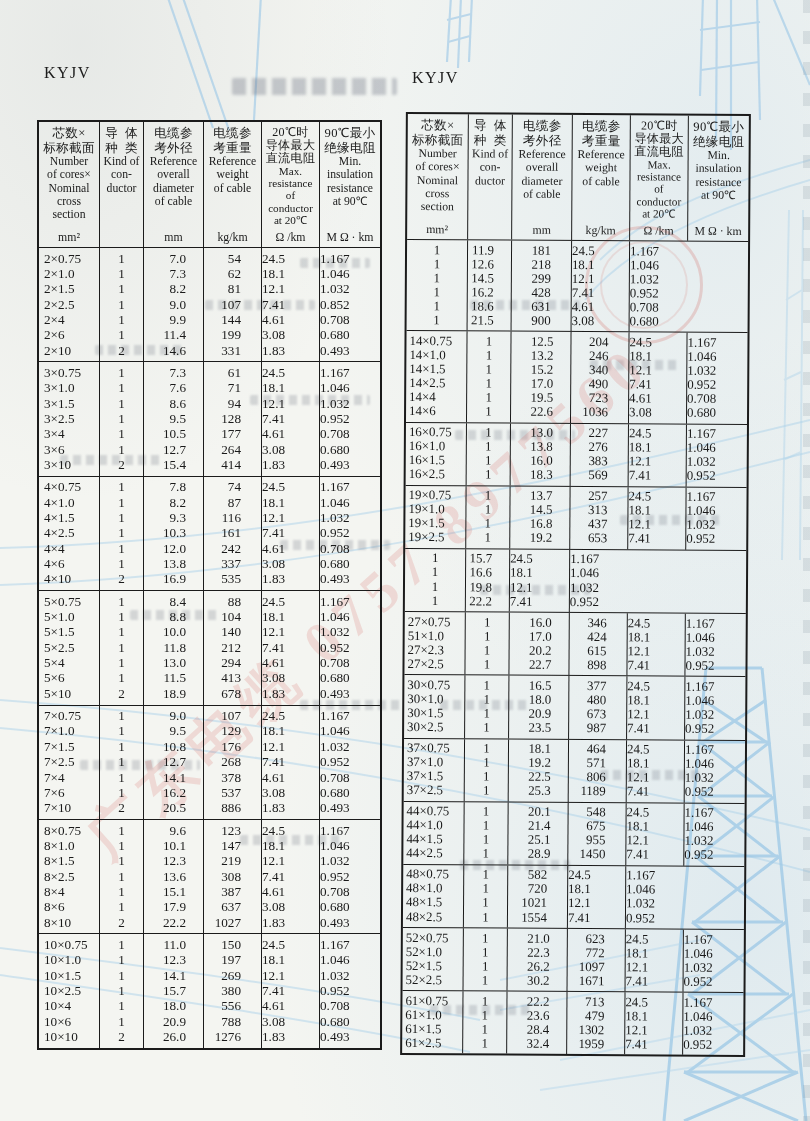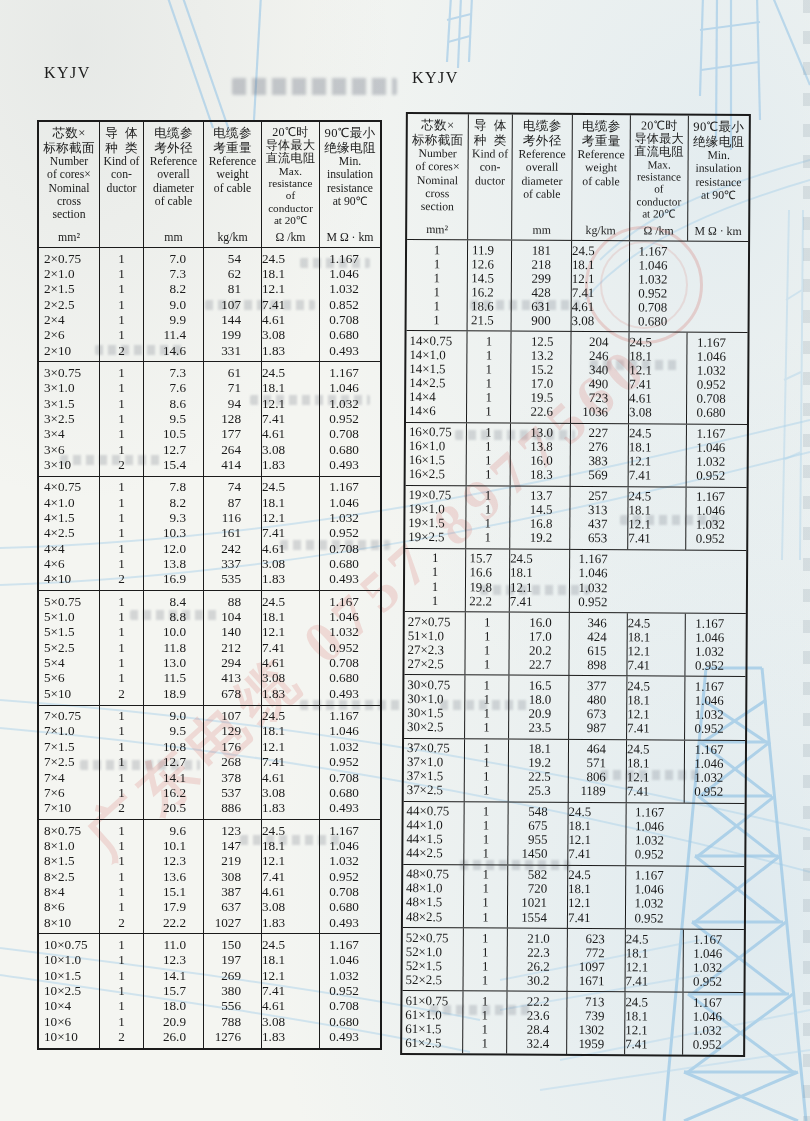--- a/index.html
+++ b/index.html
@@ -58,21 +58,21 @@
   .gcol.last{border-right:none;}
   .val{white-space:pre;}
   #table-left .val{line-height:15.35px;font-size:13.2px;}
   #table-right .val{line-height:14.05px;font-size:12.9px;}
   .c0{text-align:left;padding-left:5px;}
   #table-right .c0{padding-left:3px;}
   .c1{text-align:center;}
   .c2{text-align:right;padding-right:17px;}
   .c3{text-align:right;padding-right:20px;}
   .c4{text-align:left;padding-right:13px;}
-  .c5{text-align:center;padding-right:12px;}
+  .c5{text-align:left;padding-right:12px;}
 </style>
 </head>
 <body>
 
 <div class="layer" id="bg-art">
   <svg width="810" height="1121" viewBox="0 0 810 1121">
     <g stroke="#a6cde8" stroke-width="2.2" fill="none" opacity="0.7">
       <path d="M167,-5 L213,128"></path>
         <path d="M182,-5 L229,130"></path>
         <path d="M261,-5 L254,120"></path>
@@ -994,20 +994,26 @@
           <div class="val">44×1.0</div>
           <div class="val">44×1.5</div>
           <div class="val">44×2.5</div>
         </div>
         <div class="gcol c1">
           <div class="val">1</div>
           <div class="val">1</div>
           <div class="val">1</div>
           <div class="val">1</div>
         </div>
+        <div class="gcol c2">
+          <div class="val">20.1</div>
+          <div class="val">21.4</div>
+          <div class="val">25.1</div>
+          <div class="val">28.9</div>
+        </div>
         <div class="gcol c3">
           <div class="val">548</div>
           <div class="val">675</div>
           <div class="val">955</div>
           <div class="val">1450</div>
         </div>
         <div class="gcol c4">
           <div class="val">24.5</div>
           <div class="val">18.1</div>
           <div class="val">12.1</div>
@@ -1104,21 +1110,21 @@
           <div class="val">1</div>
         </div>
         <div class="gcol c2">
           <div class="val">22.2</div>
           <div class="val">23.6</div>
           <div class="val">28.4</div>
           <div class="val">32.4</div>
         </div>
         <div class="gcol c3">
           <div class="val">713</div>
-          <div class="val">739</div>
+          <div class="val">479</div>
           <div class="val">1302</div>
           <div class="val">1959</div>
         </div>
         <div class="gcol c4">
           <div class="val">24.5</div>
           <div class="val">18.1</div>
           <div class="val">12.1</div>
           <div class="val">7.41</div>
         </div>
         <div class="gcol c5 last">

